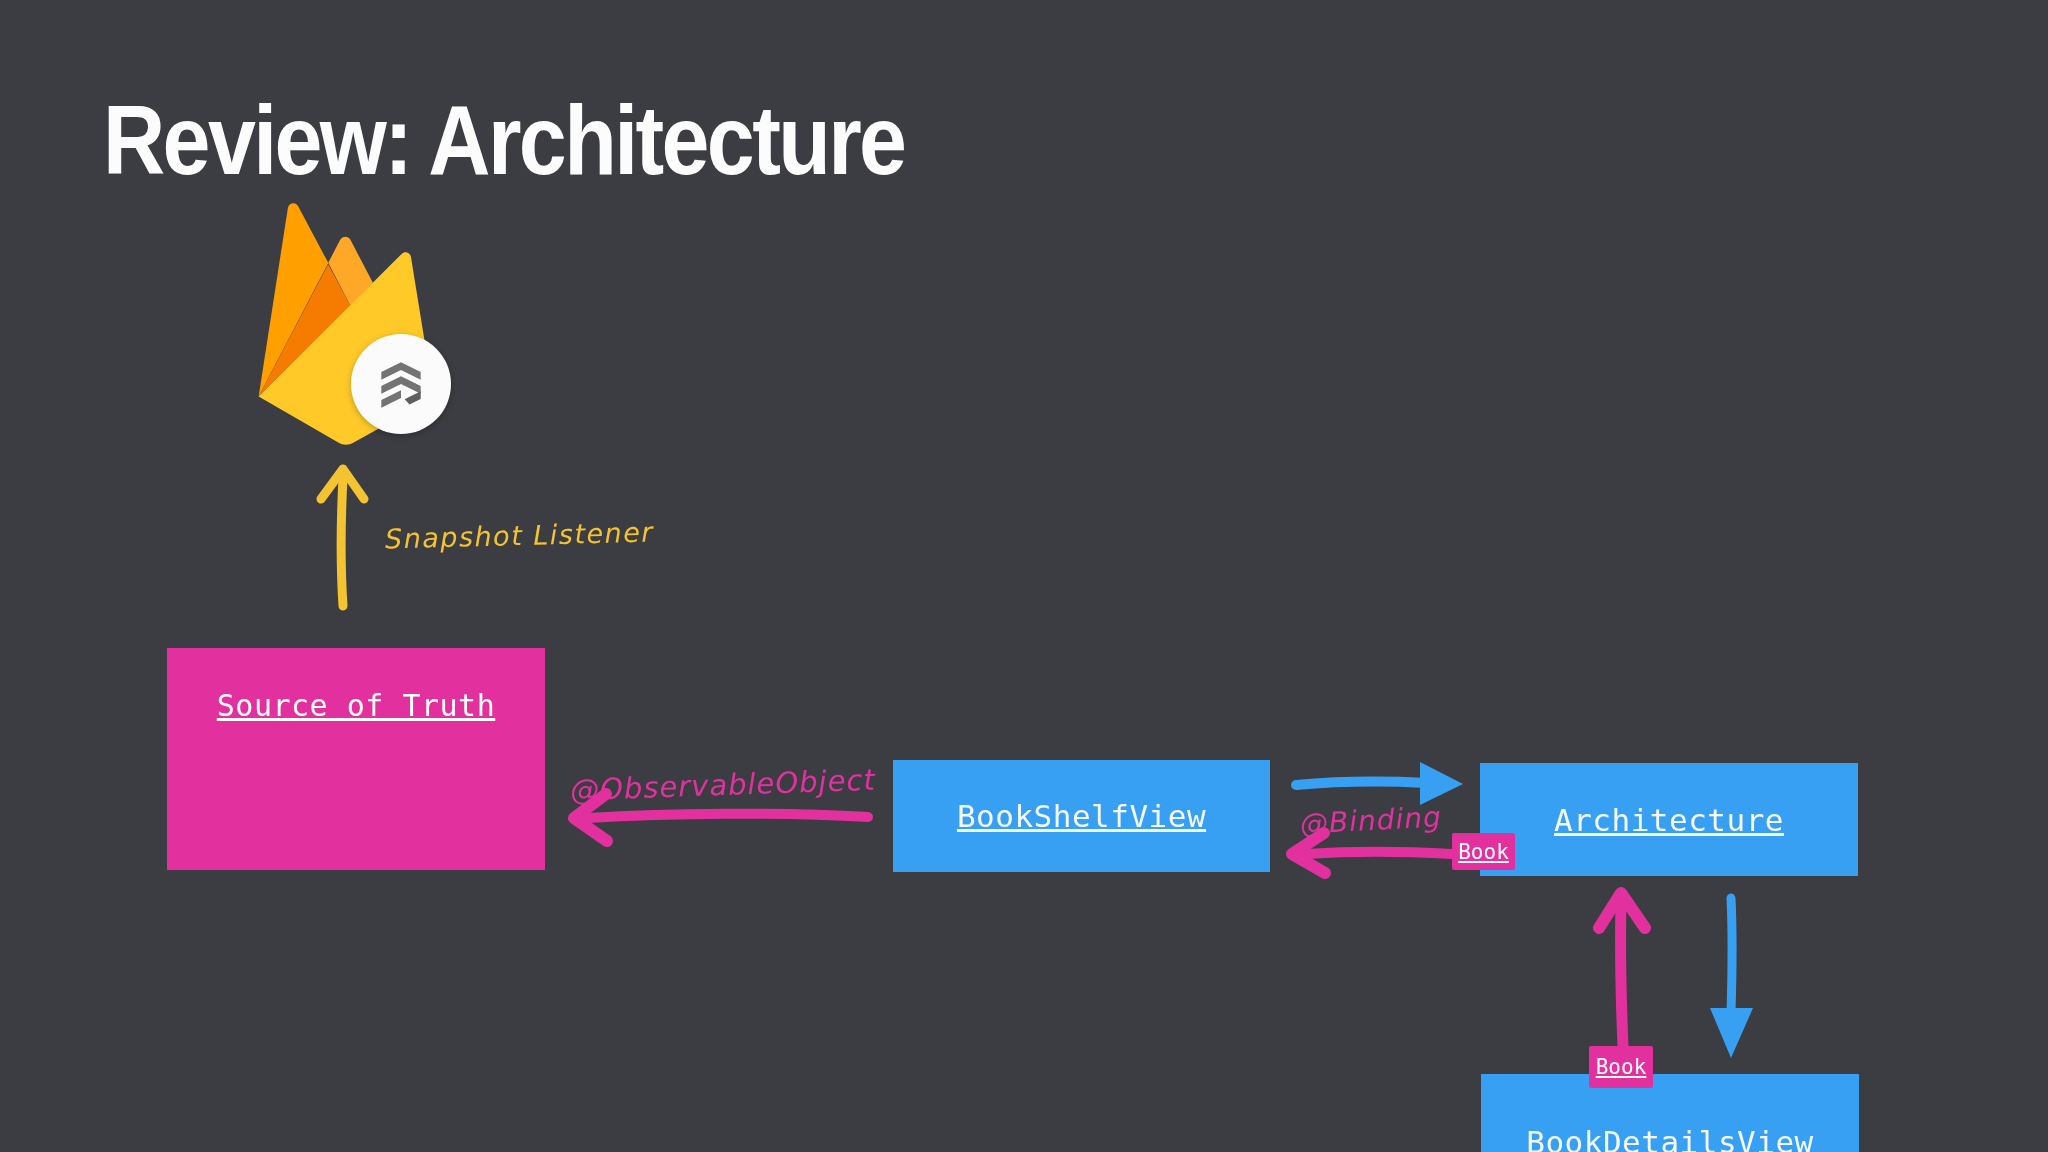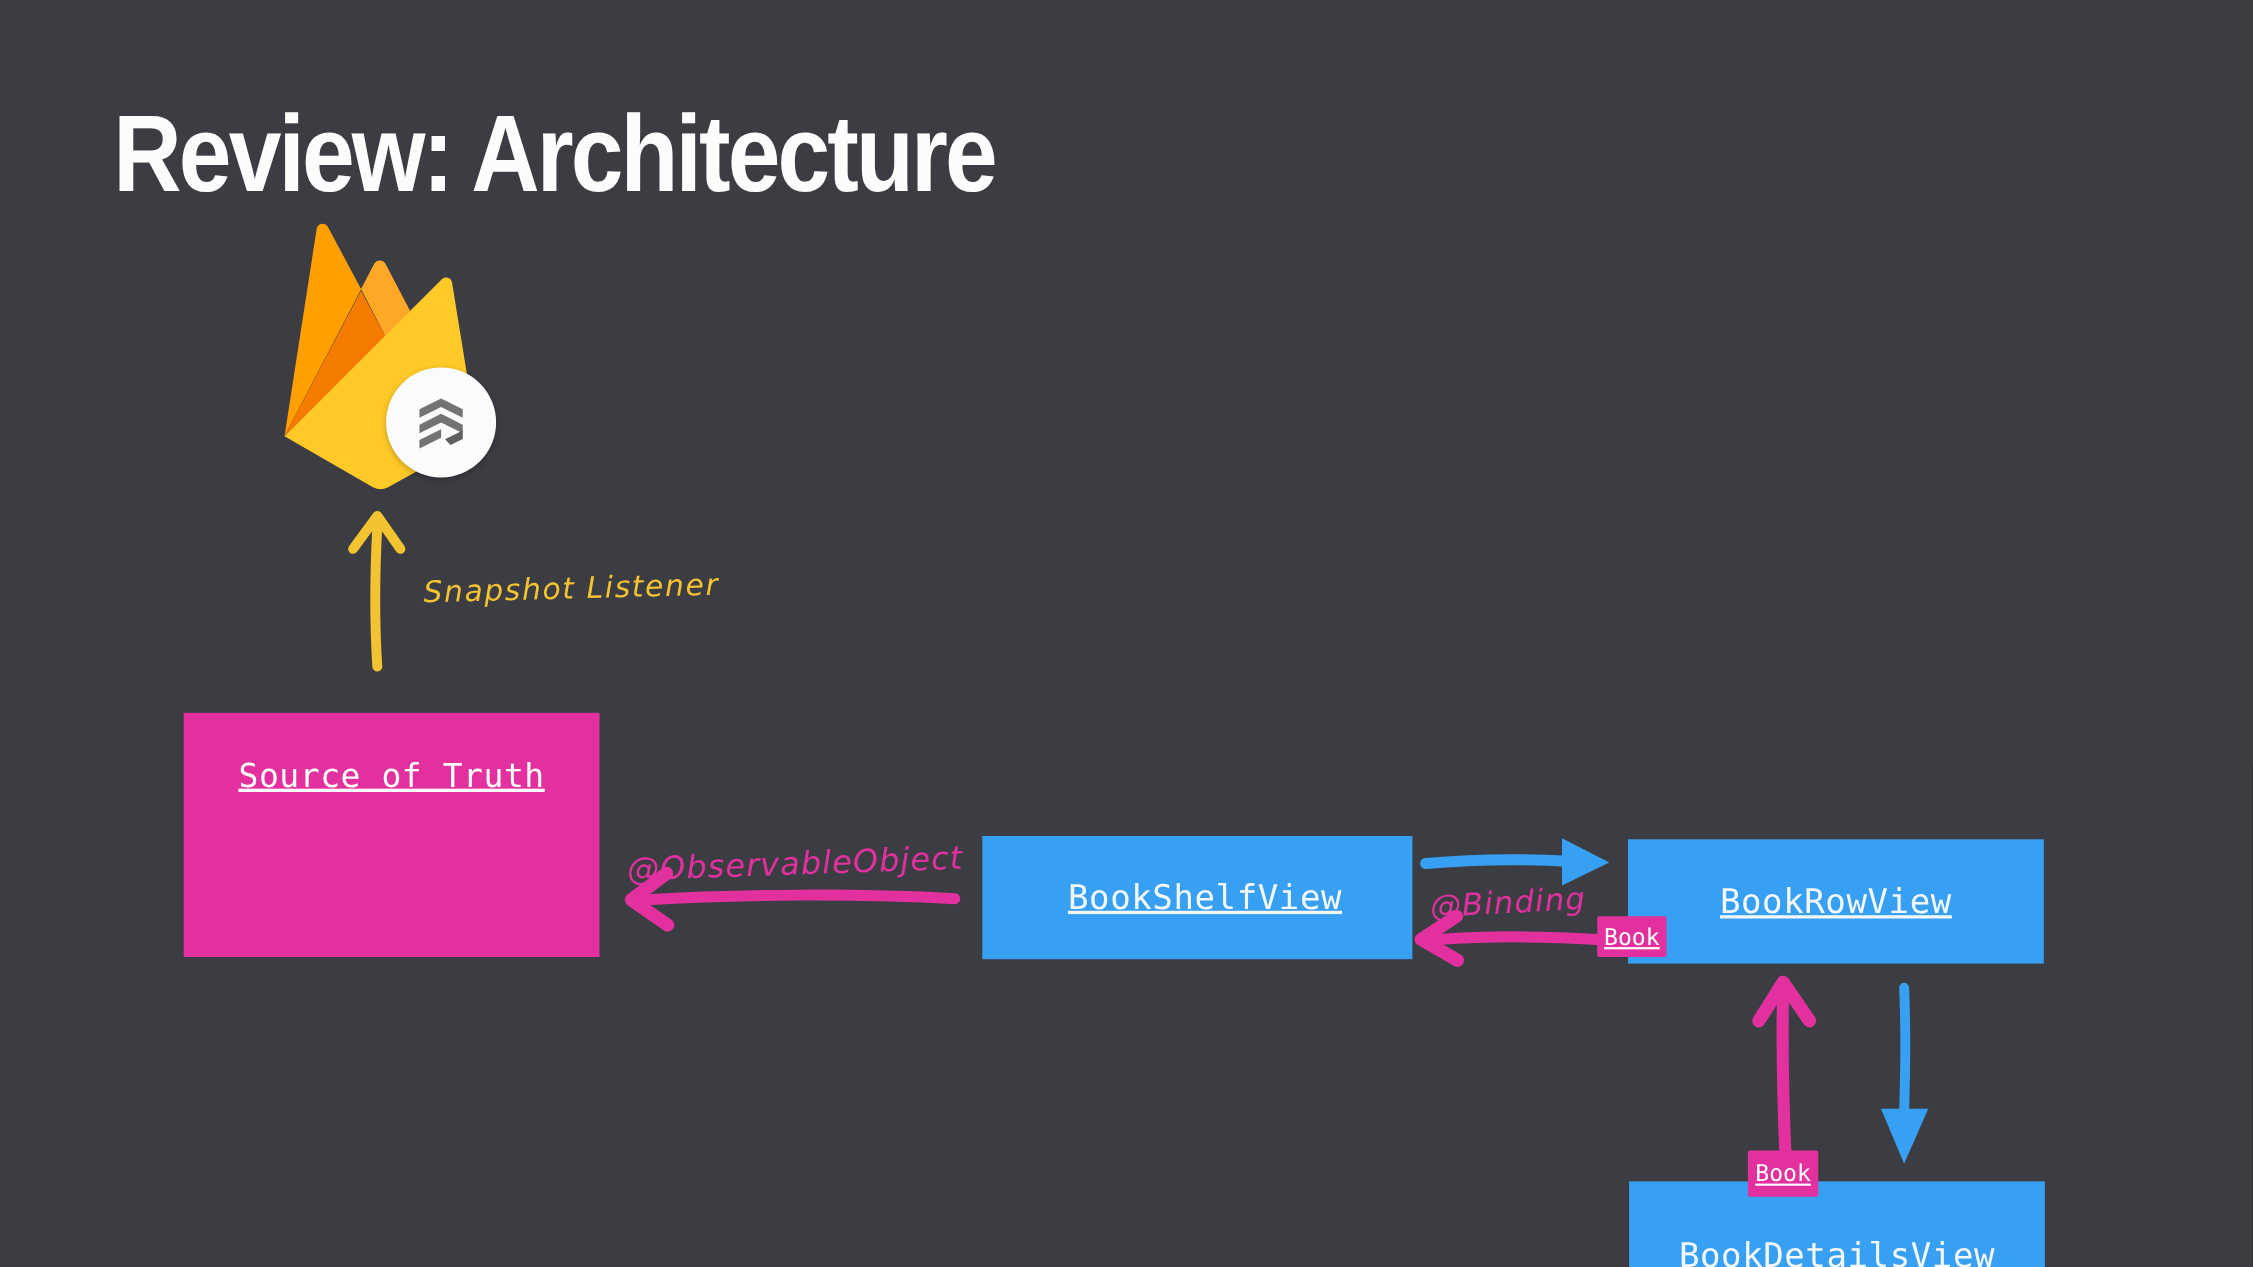--- a/index.html
+++ b/index.html
@@ -44,21 +44,21 @@
     color:#fff;font-size:30px;letter-spacing:.5px;
   }
   .sot-body{
     position:absolute;left:7px;right:7px;top:115px;bottom:7px;background:#3b3d43;
     display:flex;align-items:center;color:#fff;font-size:31px;padding-left:19px;
   }
   .view-box{
     position:absolute;background:#38a0f3;color:#f4f8fc;font-size:31px;
     display:flex;align-items:center;justify-content:center;letter-spacing:.5px;
   }
-  .bookshelf{left:893px;top:760px;width:377px;height:112px;padding-left:14px;}
+  .bookshelf{left:893px;top:760px;width:377px;height:112px;}
   .bookrow{left:1480px;top:763px;width:378px;height:113px;}
   .bookdetails{left:1481px;top:1074px;width:378px;height:112px;padding-top:24px;box-sizing:border-box;}
   .badge{
     position:absolute;background:#e2319f;color:#fff;font-size:21px;border-radius:2px;
     display:flex;align-items:center;justify-content:center;z-index:5;
   }
   .badge.b1{left:1452px;top:833px;width:63px;height:37px;}
   .badge.b2{left:1589px;top:1046px;width:64px;height:42px;}
 </style>
 </head>
@@ -121,19 +121,19 @@
 
   <div class="hand yellow snap">Snapshot Listener</div>
   <div class="hand pink obsobj">@ObservableObject</div>
   <div class="hand pink binding">@Binding</div>
 
   <div class="sot">
     <div class="sot-title mono">Source of Truth</div>
   </div>
 
   <div class="view-box mono bookshelf">BookShelfView</div>
-  <div class="view-box mono bookrow">BookRowView</div>
+  <div class="view-box mono bookrow">Architecture</div>
   <div class="view-box mono bookdetails">BookDetailsView</div>
 
   <div class="badge mono b1">Book</div>
   <div class="badge mono b2">Book</div>
 
 </div>
 
 </body></html>

